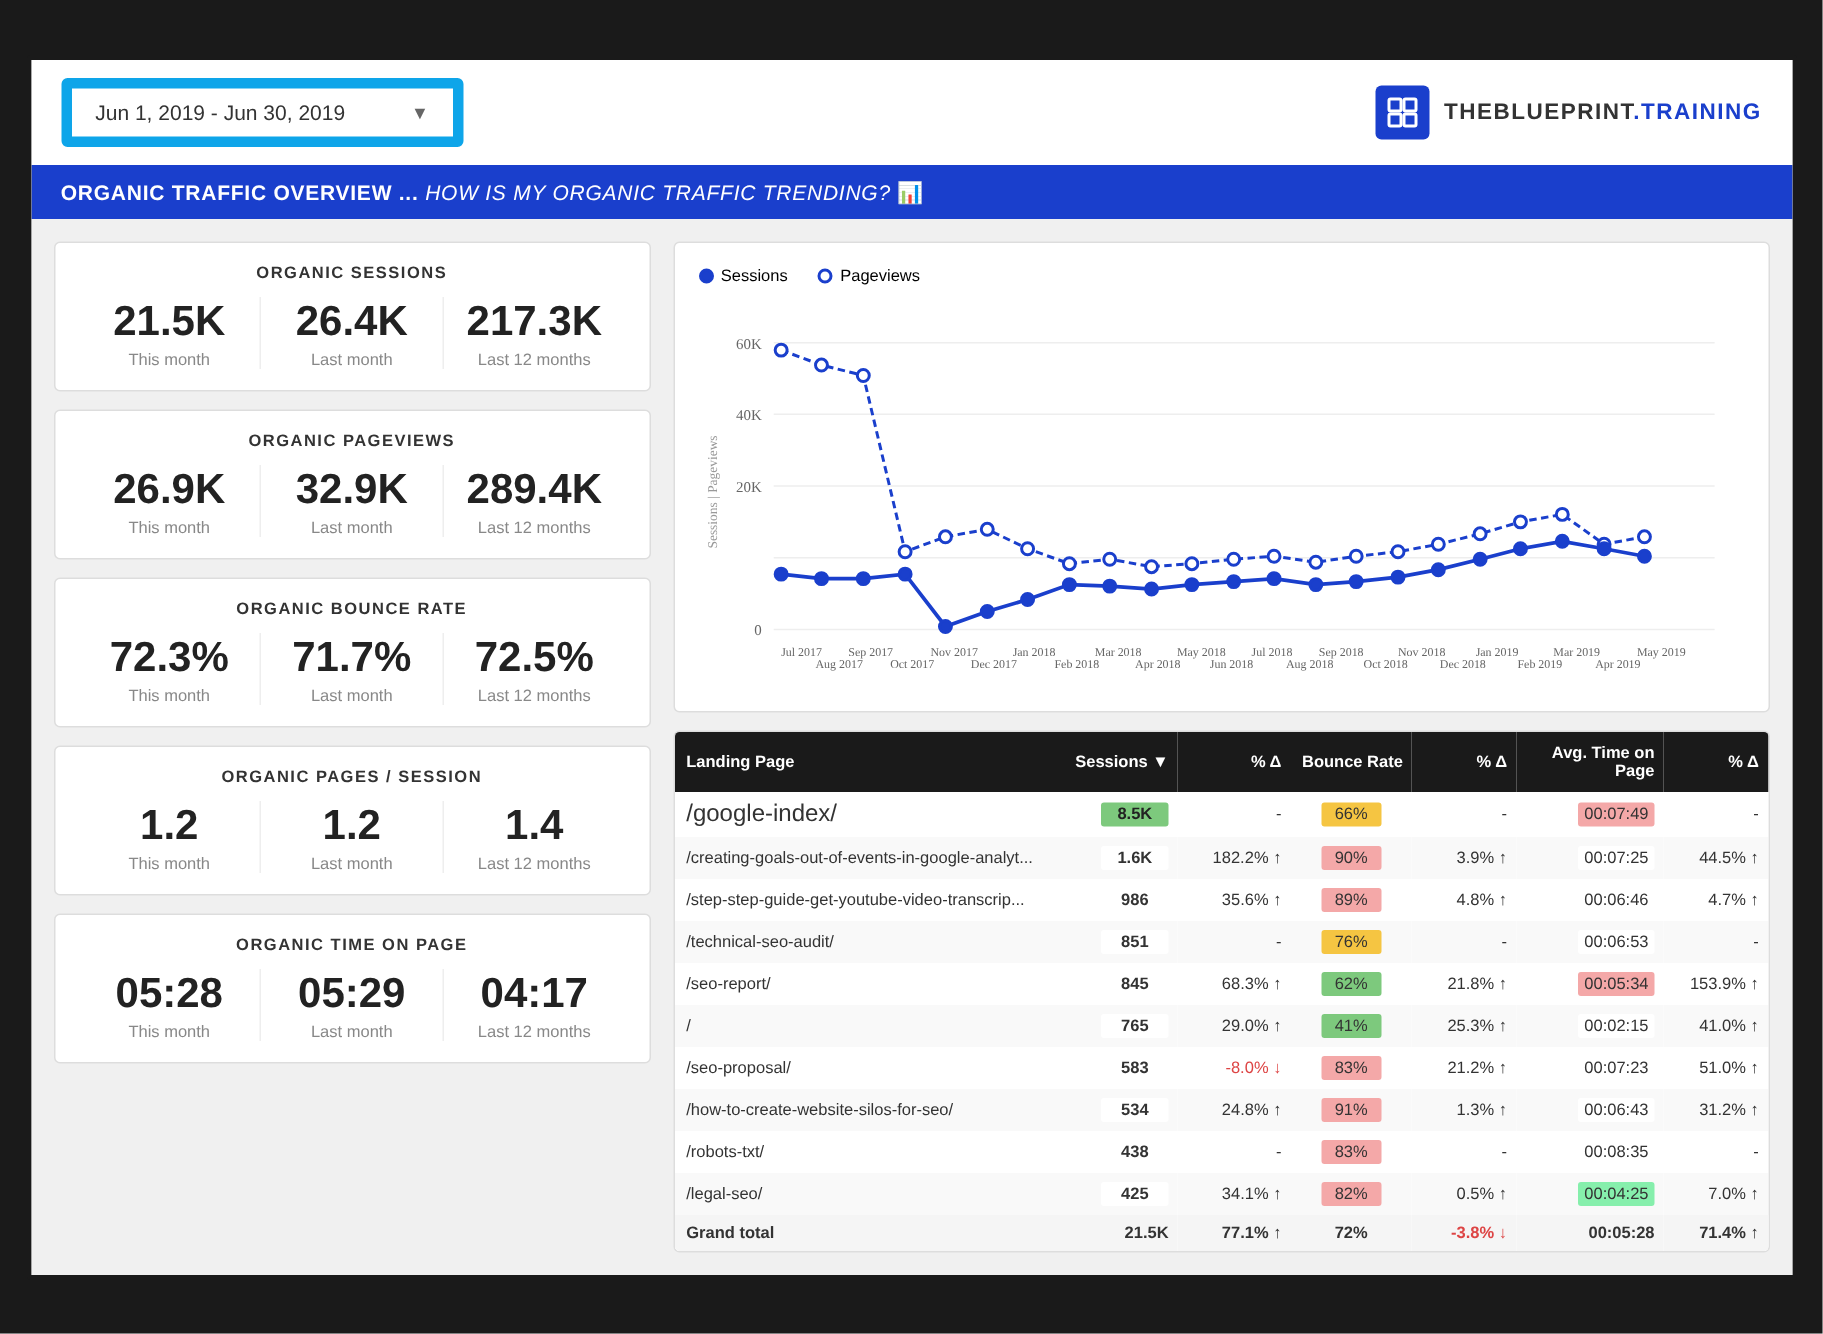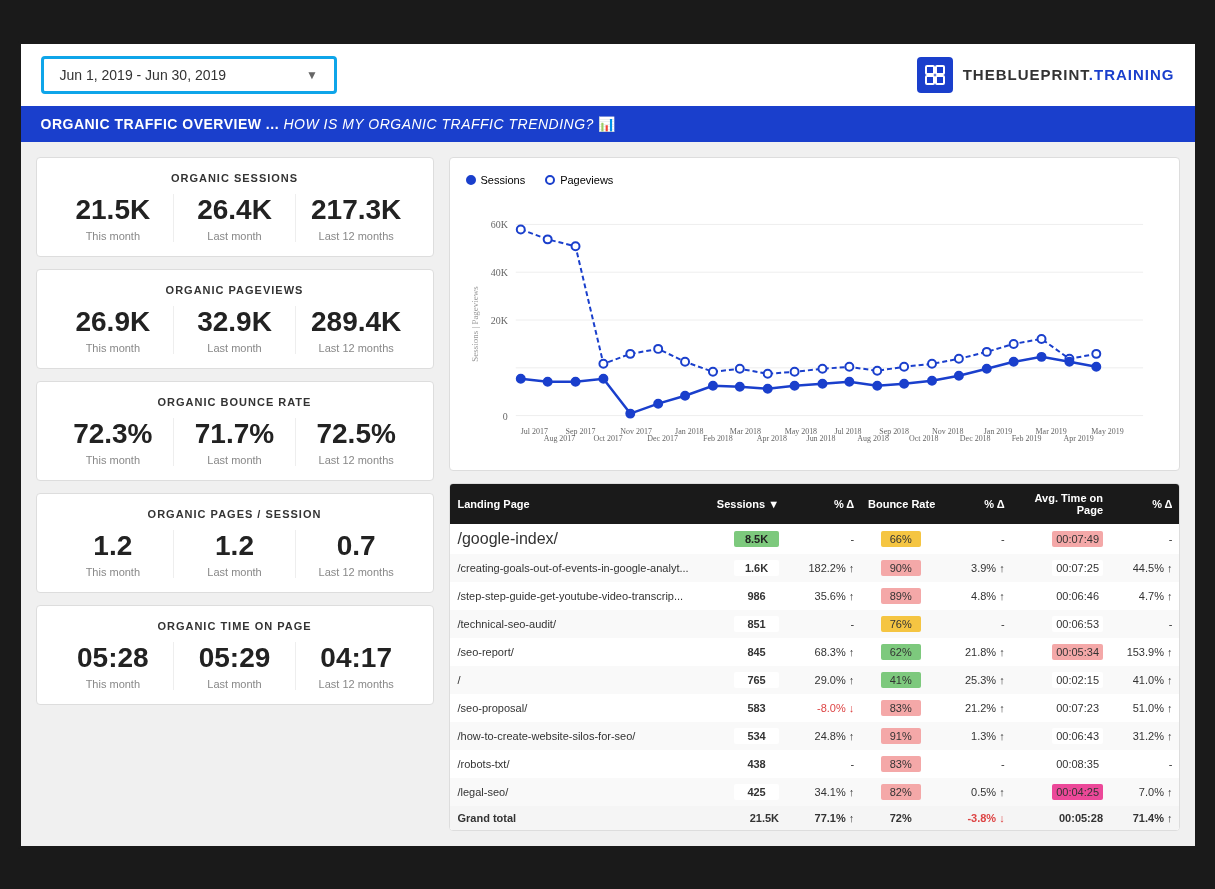--- a/index.html
+++ b/index.html
@@ -23,27 +23,27 @@
     .header {
       display: flex;
       align-items: center;
       justify-content: space-between;
       padding: 12px 20px;
       background: #fff;
     }
     .date-selector {
       display: flex;
       align-items: center;
-      border: 3px solid #0ea5e9;
+      border: 7px solid #0ea5e9;
       border-radius: 4px;
       padding: 8px 16px;
       font-size: 14px;
       color: #333;
       cursor: pointer;
-      gap: 80px;
+      gap: 44px;
     }
     .date-selector .chevron { font-size: 12px; color: #666; }
     .brand {
       display: flex;
       align-items: center;
       gap: 10px;
       font-size: 16px;
       font-weight: bold;
     }
     .brand-icon {
@@ -327,21 +327,21 @@
         <div class="metric-values">
           <div class="metric-item">
             <span class="metric-value">1.2</span>
             <div class="metric-label">This month</div>
           </div>
           <div class="metric-item">
             <span class="metric-value">1.2</span>
             <div class="metric-label">Last month</div>
           </div>
           <div class="metric-item">
-            <span class="metric-value">0.7</span>
+            <span class="metric-value">1.4</span>
             <div class="metric-label">Last 12 months</div>
           </div>
         </div>
       </div>
 
       <div class="metric-card">
         <div class="metric-card-title">ORGANIC TIME ON PAGE</div>
         <div class="metric-values">
           <div class="metric-item">
             <span class="metric-value">05:28</span>
@@ -620,21 +620,21 @@
     <td style="font-size:11px; padding-left:8px;">/legal-seo/</td>
     <td class="right">
       <span class="sessions-badge" style="background:#fff; color: #333;">425</span>
     </td>
     <td class="right" style="color:#333; font-size:11px;">34.1% ↑</td>
     <td class="center">
       <span class="bounce-badge" style="background:#f4a8a8; color:#333;">82%</span>
     </td>
     <td class="right" style="color:#333; font-size:11px;">0.5% ↑</td>
     <td class="right">
-      <span class="time-badge" style="background:#ec4899; color:#333;">00:04:25</span>
+      <span class="time-badge" style="background:#86efac; color:#333;">00:04:25</span>
     </td>
     <td class="right" style="color:#333; font-size:11px;">7.0% ↑</td>
   </tr>
               <tr class="grand-total">
   <td style="padding-left:8px;">Grand total</td>
   <td class="right">21.5K</td>
   <td class="right" style="color:#333;">77.1% ↑</td>
   <td class="center">72%</td>
   <td class="right" style="color:#d44;">-3.8% ↓</td>
   <td class="right">00:05:28</td>

